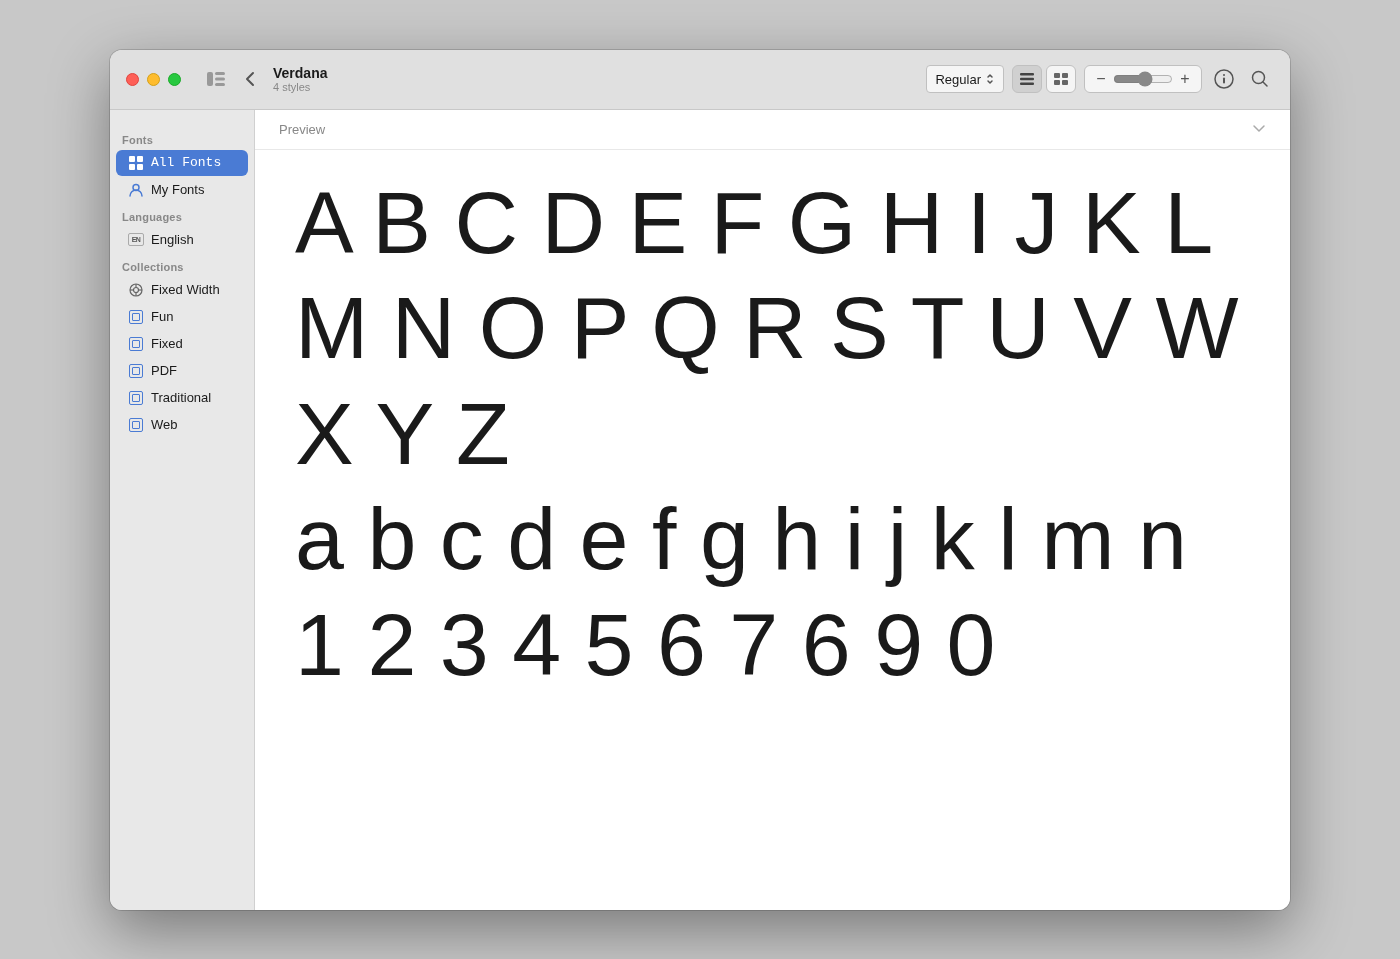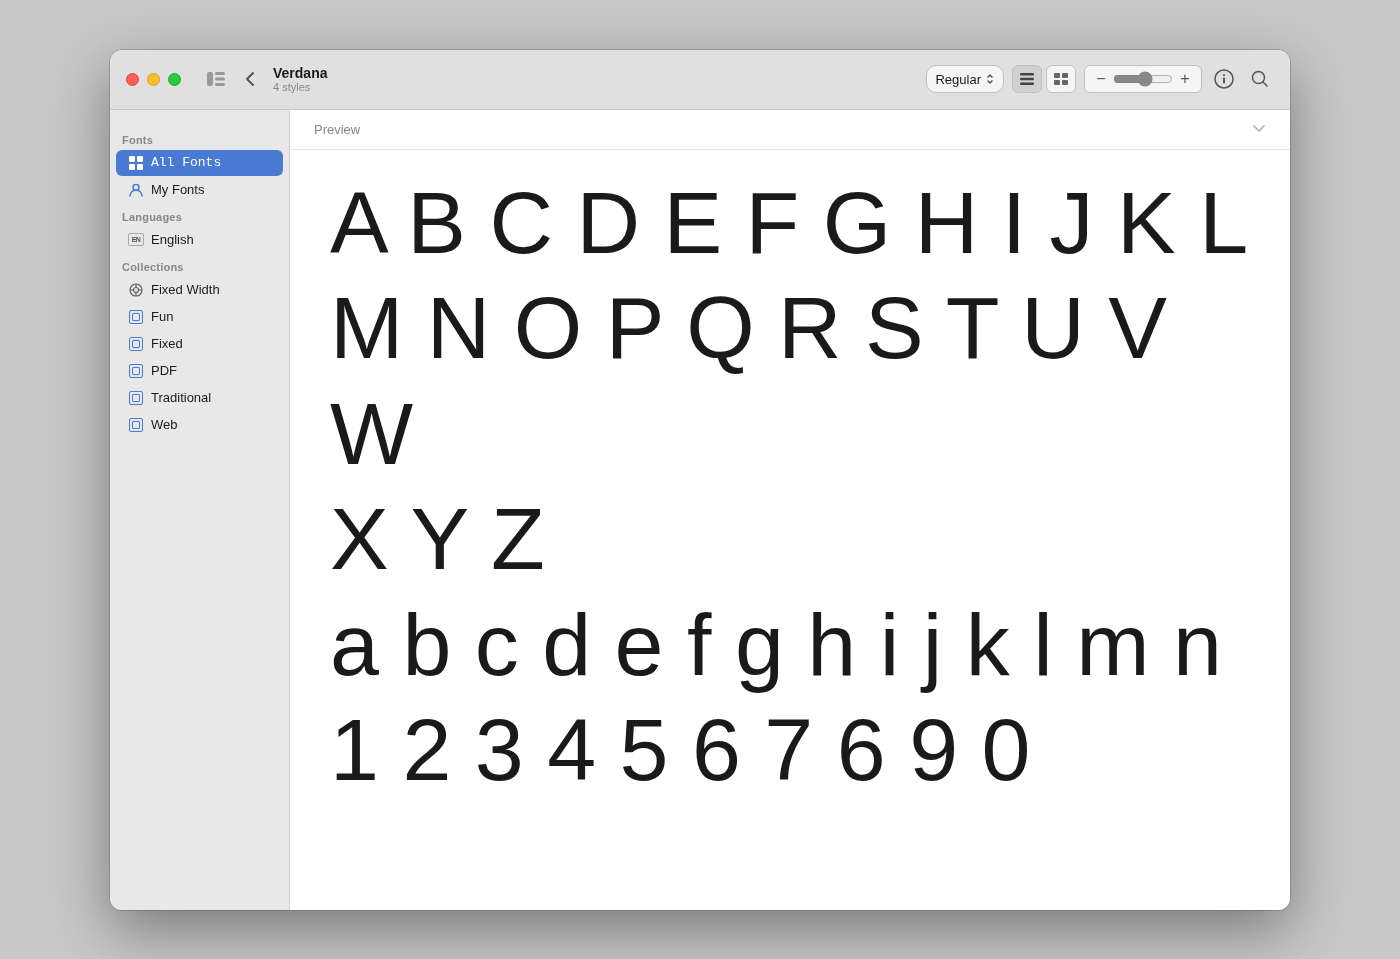--- a/index.html
+++ b/index.html
@@ -99,21 +99,21 @@
     .titlebar-right {
       margin-left: auto;
       display: flex;
       align-items: center;
       gap: 8px;
     }
 
     .style-select {
       background: #f5f5f5;
       border: 1px solid #c0c0c0;
-      border-radius: 10px;
+      border-radius: 4px;
       padding: 3px 8px;
       font-size: 13px;
       color: #1a1a1a;
       display: flex;
       align-items: center;
       gap: 4px;
       cursor: pointer;
       height: 28px;
     }
 
@@ -175,21 +175,21 @@
 
     
     .main {
       display: flex;
       flex: 1;
       overflow: hidden;
     }
 
     
     .sidebar {
-      width: 180px;
+      width: 145px;
       background: #e8e8e8;
       border-right: 1px solid #d0d0d0;
       padding: 16px 0;
       flex-shrink: 0;
       overflow-y: auto;
     }
 
     .sidebar-section-label {
       font-size: 11px;
       font-weight: 600;

